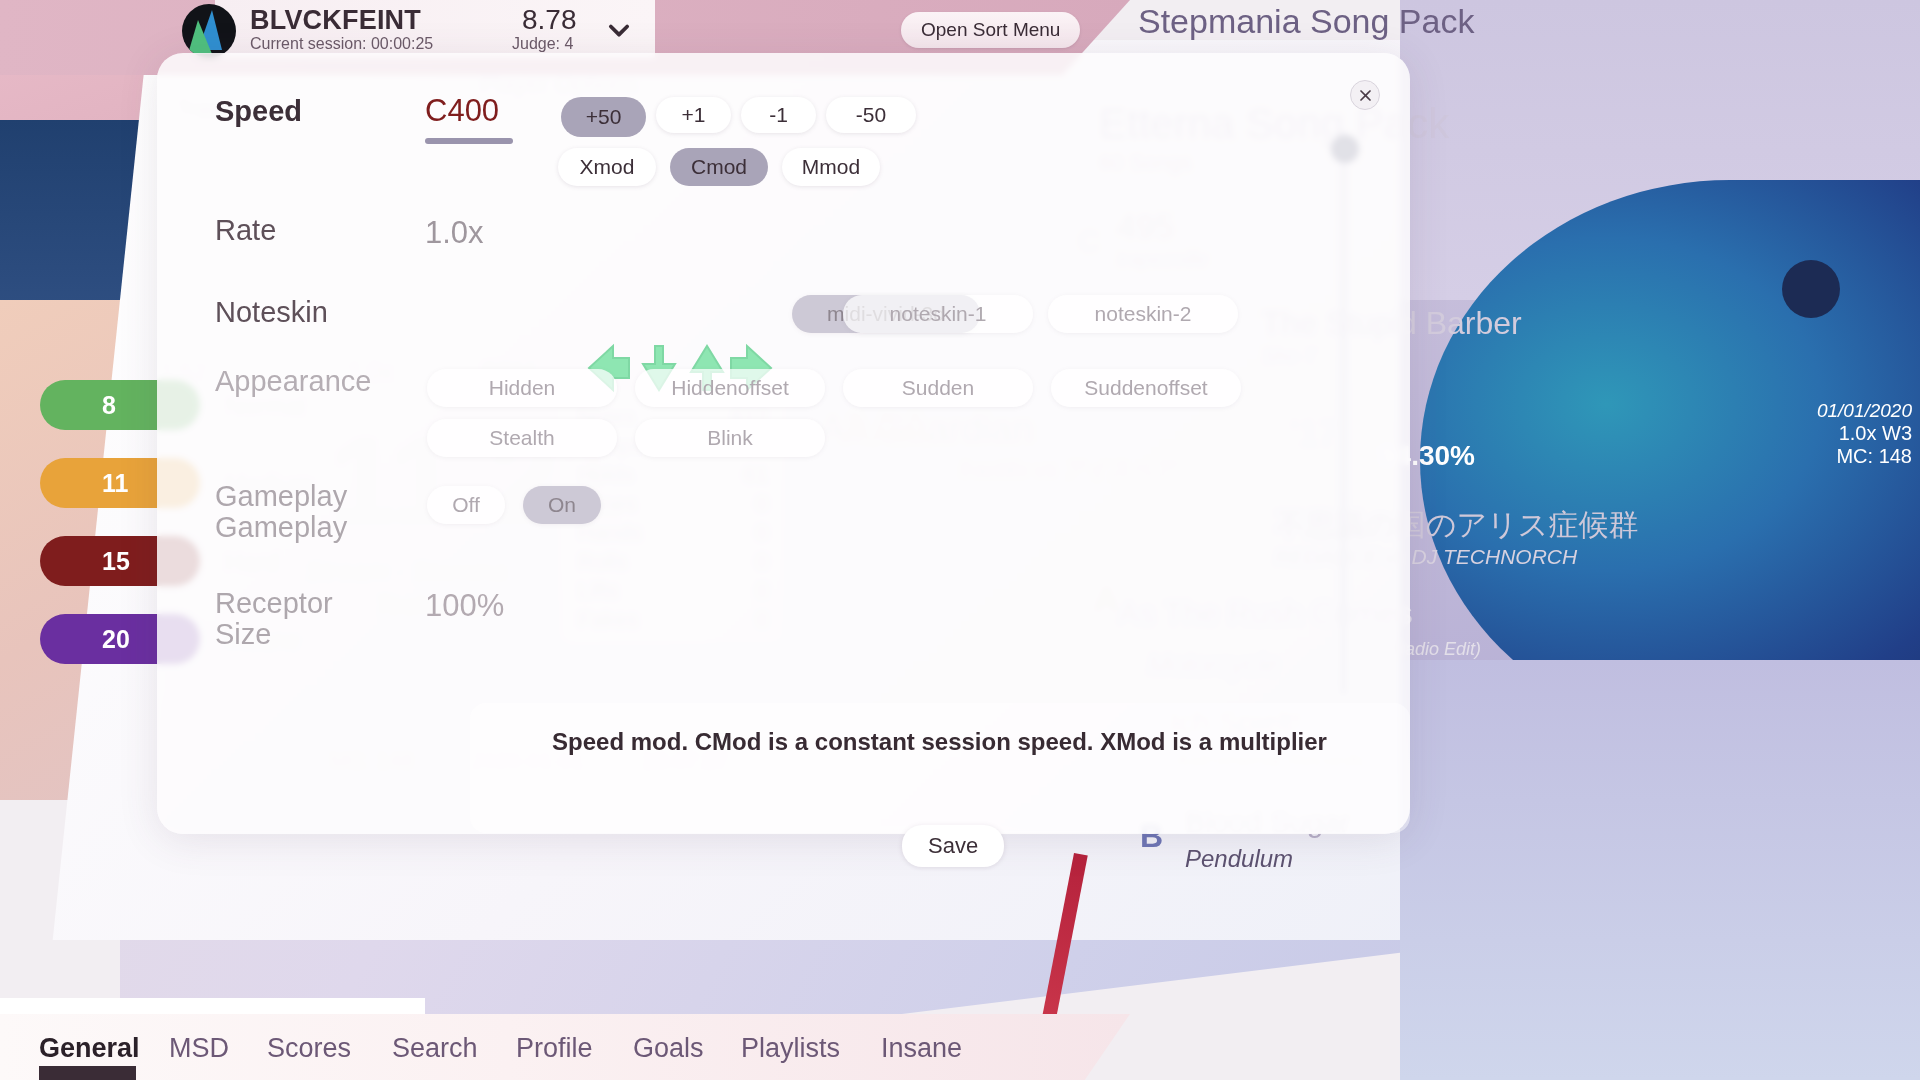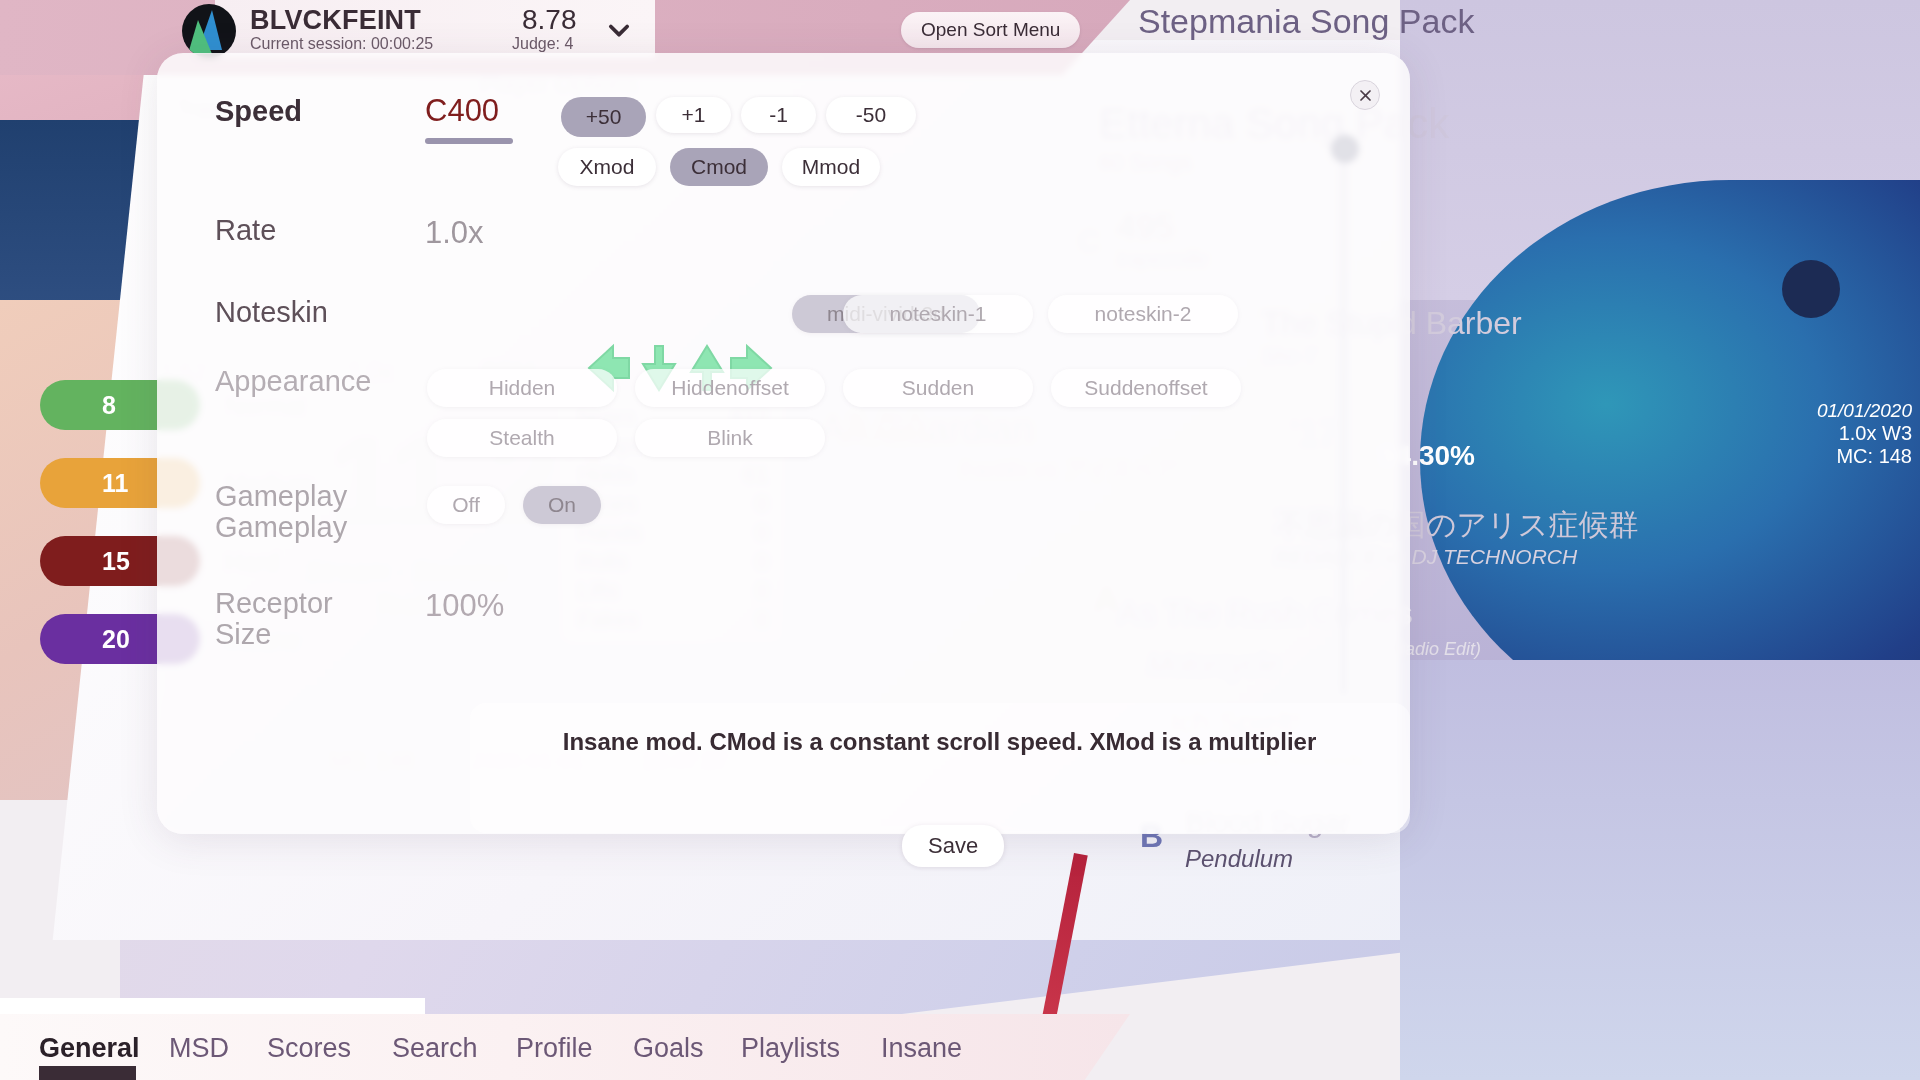--- a/index.html
+++ b/index.html
@@ -530,21 +530,21 @@
     <div class="pill ghosty sel" style="left:366px; top:433px; width:78px; height:38px;">On</div>
 
     <div class="opt-label dim2" style="left:58px; top:535px;">
       <span>Receptor</span><br>
       <span>Size</span>
     </div>
     <div class="opt-value dim" style="left:268px; top:535px; color:#b3aab1;">100%</div>
 
     <div class="desc-card-ghost"></div>
     <div class="footer-desc">
-      <span class="l1">Insane mod. CMod is a constant scroll speed. XMod is a multiplier</span>
+      <span class="l1">Speed mod. CMod is a constant session speed. XMod is a multiplier</span>
     </div>
 
     <button class="save-btn">Save</button>
   </div>
 
   <div class="nav-white-bar"></div>
   <div class="bottom-nav">
     <div class="nav-item active" style="left:39px;">General</div>
     <div class="nav-item" style="left:169px;">MSD</div>
     <div class="nav-item" style="left:267px;">Scores</div>

